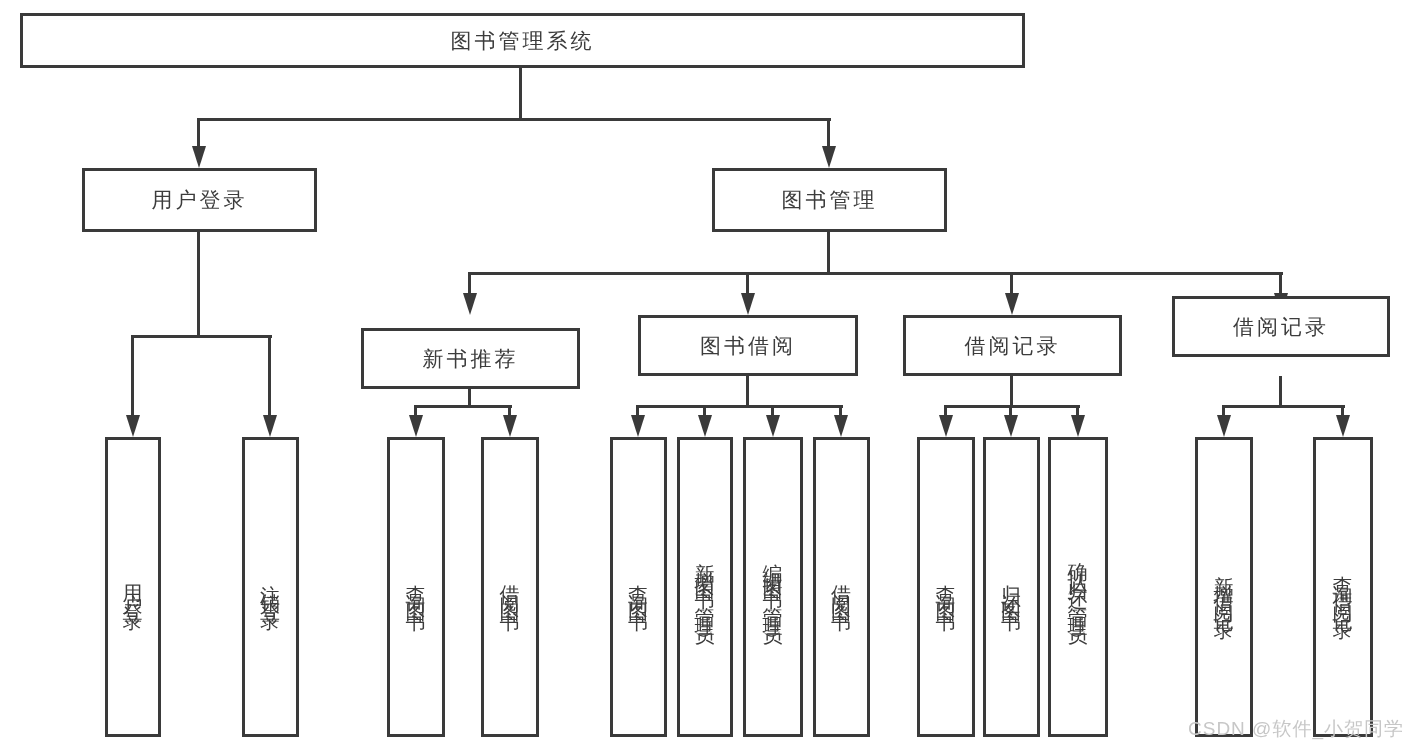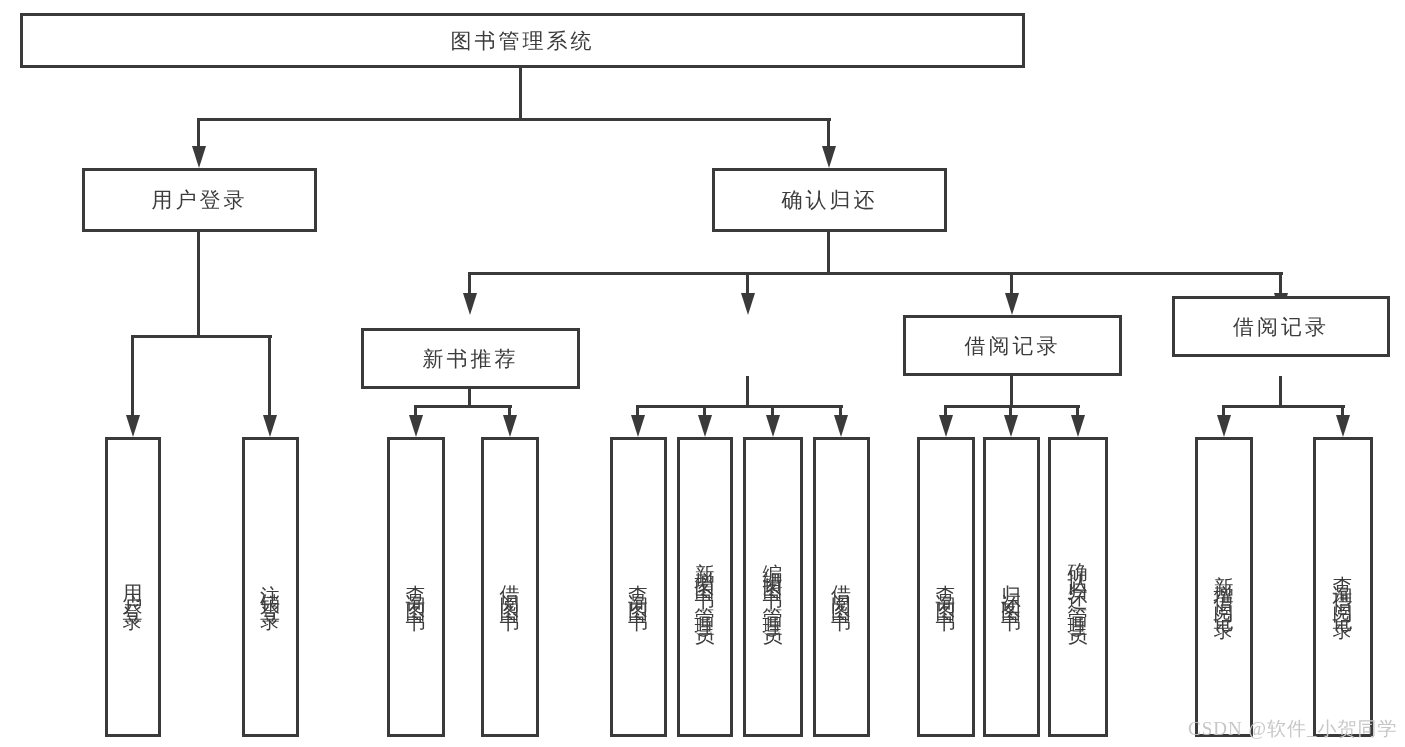--- a/index.html
+++ b/index.html
@@ -1,18 +1,18 @@
 <!DOCTYPE html>
 <html><head>
 <meta charset="utf-8">
 <style>
   html,body{margin:0;padding:0;background:#fff;}
   .canvas{
     position:relative;width:1405px;height:747px;background:#ffffff;
-    font-family:Liberation Serif, serif;overflow:hidden;
+    font-family:Liberation Sans, sans-serif;overflow:hidden;
   }
   .box{
     position:absolute;box-sizing:border-box;border:3px solid #3a3a3a;background:#ffffff;
     display:flex;align-items:center;justify-content:center;color:#3c3c3c;
   }
   .h{font-size:21px;letter-spacing:3px;white-space:nowrap;}
   .v{
     writing-mode:vertical-rl;text-orientation:mixed;
     font-size:20px;letter-spacing:9px;line-height:1.1;
   }
@@ -87,23 +87,24 @@
   <div class="ln" style="left:1279px;top:376px;width:3px;height:31px"></div>
   <div class="ln" style="left:1222px;top:405px;width:123px;height:3px"></div>
   <div class="ln" style="left:1222px;top:405px;width:3px;height:14px"></div>
   <div class="ln" style="left:1341px;top:405px;width:3px;height:14px"></div>
   <div class="arr" style="left:1217px;top:415px"></div>
   <div class="arr" style="left:1336px;top:415px"></div>
 
   <div class="box h" style="left:20px;top:13px;width:1005px;height:55px">图书管理系统</div>
 
   <div class="box h" style="left:82px;top:168px;width:235px;height:64px">用户登录</div>
-  <div class="box h" style="left:712px;top:168px;width:235px;height:64px">确认归还</div>
+  <div class="box h" style="left:712px;top:168px;width:235px;height:64px">图书管理</div>
 
   <div class="box h" style="left:361px;top:328px;width:219px;height:61px">新书推荐</div>
+  <div class="box h" style="left:638px;top:315px;width:220px;height:61px">图书借阅</div>
   <div class="box h" style="left:903px;top:315px;width:219px;height:61px">借阅记录</div>
   <div class="box h" style="left:1172px;top:296px;width:218px;height:61px">借阅记录</div>
 
   <div class="box v" style="left:105px;top:437px;width:56px;height:300px">用户登录</div>
   <div class="box v" style="left:242px;top:437px;width:57px;height:300px">注销登录</div>
 
   <div class="box v" style="left:387px;top:437px;width:58px;height:300px">查询图书</div>
   <div class="box v" style="left:481px;top:437px;width:58px;height:300px">借阅图书</div>
 
   <div class="box v" style="left:610px;top:437px;width:57px;height:300px">查询图书</div>

